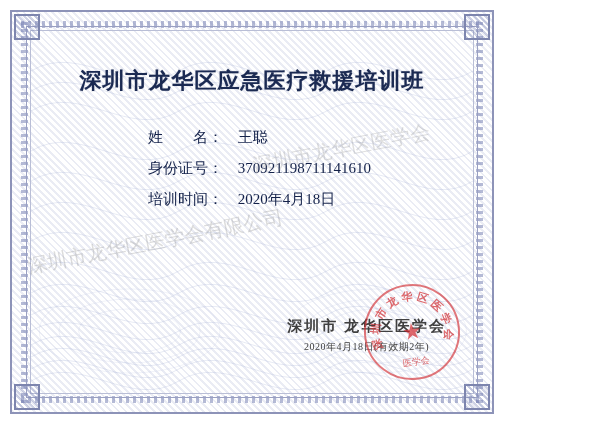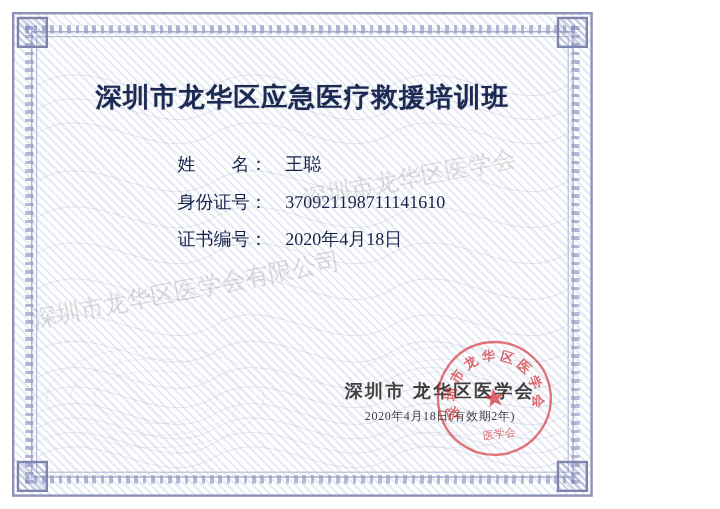--- a/index.html
+++ b/index.html
@@ -276,21 +276,21 @@
 
       <div class="field-row">
         <span class="field-label">身份证号：</span>
         <span class="field-value">370921198711141610</span>
       </div>
 
 
 
 
       <div class="field-row">
-        <span class="field-label">证书编号：</span>
+        <span class="field-label">培训时间：</span>
         <span class="field-value">2020年4月18日</span>
       </div>
 
     </div>
 
     <div class="signature">
       <div class="sig-org">深圳市 龙华区医学会</div>
       <div class="sig-date">2020年4月18日(有效期2年)</div>
     </div>
 

